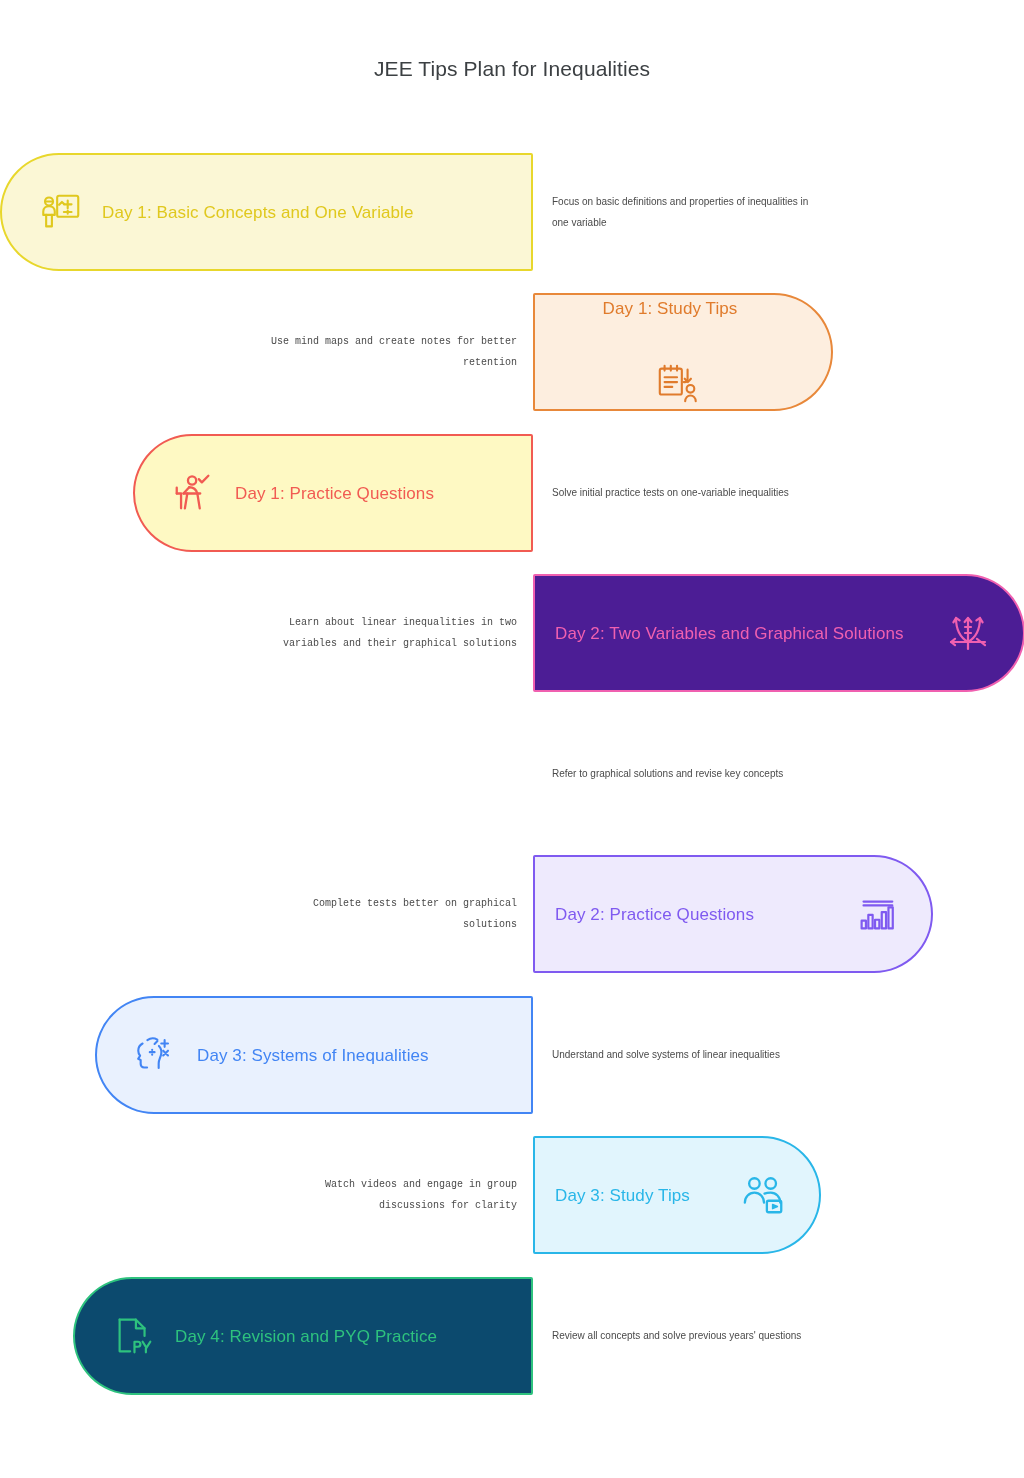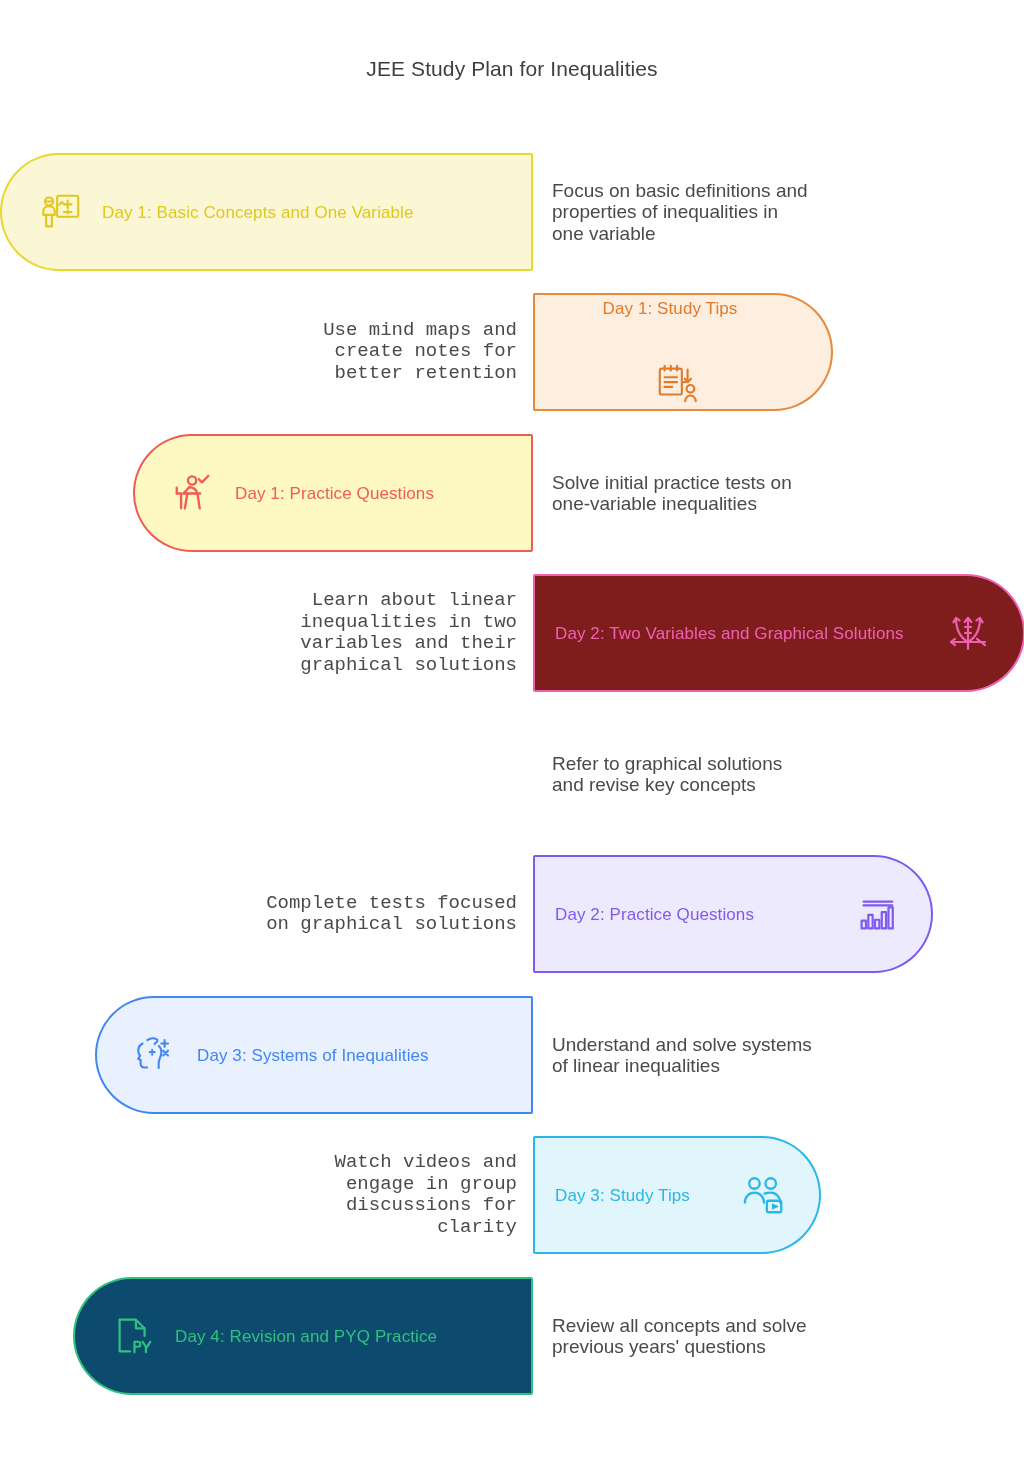--- a/index.html
+++ b/index.html
@@ -78,40 +78,40 @@
     height: 50px;
     display: flex;
     align-items: center;
     justify-content: center;
   }
   .card-icon svg { display: block; }
 
   
   .desc {
     position: absolute;
-    font-size: 19px;
+    font-size: 10px;
     line-height: 21.5px;
     color: #4a4a4a;
     width: 260px;
     white-space: pre-line;
   }
   .desc.on-right {
     left: 552px;
     text-align: left;
   }
   .desc.on-left {
     right: 507px;
     text-align: right;
     font-family: Liberation Mono, monospace;
   }
 </style>
 </head>
 <body>
 
-<div id="page-title">JEE Study Plan for Inequalities</div>
+<div id="page-title">JEE Tips Plan for Inequalities</div>
 
 <div id="rows">
     <div class="row" style="top: 142px;">
       <div class="card left" style="width: 533px; border-color: rgb(232, 215, 44); background: rgb(251, 247, 213); color: rgb(224, 200, 30);">
         <span class="card-icon" style="color: rgb(224, 200, 30);">
     <svg width="46" height="46" viewBox="0 0 48 48" fill="none" stroke="currentColor" stroke-width="2.2" stroke-linecap="round" stroke-linejoin="round">
       <rect x="20" y="7" width="22" height="22" rx="2"></rect>
       <path d="M31 12v8M27 16h8"></path>
       <path d="M27 24h8M31 22.4v.2M31 25.6v.2"></path>
       <path d="M22 16.5l3-3 2 2"></path>
@@ -155,21 +155,21 @@
       <path d="M27.5 24.5L30 40"></path>
       <path d="M6 24.5h4.5V40"></path>
       <path d="M6 24.5v-6"></path>
     </svg>
         </span>
         <span class="card-label" style="color: rgb(241, 91, 82);">Day 1: Practice Questions</span>
       </div>
       <div class="desc on-right" style="color: rgb(74, 74, 74);">Solve initial practice tests on one-variable inequalities</div>
     </div>
     <div class="row" style="top: 563px;">
-      <div class="card right" style="width: 492px; border-color: rgb(240, 96, 176); background: #7f1d1d; color: rgb(240, 96, 176);">
+      <div class="card right" style="width: 492px; border-color: rgb(240, 96, 176); background: #4c1d95; color: rgb(240, 96, 176);">
         <span class="card-label" style="color: rgb(240, 96, 176); flex: 1 1 auto;">Day 2: Two Variables and Graphical Solutions</span>
         <span class="card-icon" style="color: rgb(240, 96, 176);">
     <svg width="48" height="48" viewBox="0 0 48 48" fill="none" stroke="currentColor" stroke-width="2.2" stroke-linecap="round" stroke-linejoin="round">
       <path d="M24 40V9"></path>
       <path d="M24 9l-3.4 4M24 9l3.4 4"></path>
       <path d="M7 33h34"></path>
       <path d="M7 33l4-3.2M7 33l4 3.2"></path>
       <path d="M41 33l-4-3.2M41 33l4 3.2" transform="translate(-4,0)"></path>
       <path d="M12 9c0 12 5 20 12 24"></path>
       <path d="M12 9l-2.6 4.4M12 9l3.6 2.4"></path>
@@ -192,21 +192,21 @@
       <path d="M11 11h30"></path>
       <path d="M11 15h30"></path>
       <rect x="9" y="31" width="4.5" height="8"></rect>
       <rect x="16" y="25" width="4.5" height="14"></rect>
       <rect x="23" y="30" width="4.5" height="9"></rect>
       <rect x="30" y="22" width="4.5" height="17"></rect>
       <rect x="37" y="17" width="4.5" height="22"></rect>
     </svg>
         </span>
       </div>
-      <div class="desc on-left" style="color: rgb(74, 74, 74);">Complete tests focused on graphical solutions</div>
+      <div class="desc on-left" style="color: rgb(74, 74, 74);">Complete tests better on graphical solutions</div>
     </div>
     <div class="row" style="top: 985px;">
       <div class="card left" style="width: 438px; border-color: rgb(66, 133, 244); background: rgb(233, 241, 254); color: rgb(66, 133, 244);">
         <span class="card-icon" style="color: rgb(66, 133, 244);">
     <svg width="46" height="46" viewBox="0 0 48 48" fill="none" stroke="currentColor" stroke-width="2.2" stroke-linecap="round" stroke-linejoin="round">
       <path d="M10 12c-3 1.6-4.5 4.6-4.5 7.6 0 2.4.9 4 1.9 5.2l-2 3.2 2.6 1.2v4.2c0 2 1.5 3.6 3.5 3.6h3.2"></path>
       <path d="M15 8.5c3-2.2 7.2-2.4 10.4-.6"></path>
       <path d="M27 14.5c2.2 2.2 3 5.6 2.4 8.6-.6 3.3-2.6 6-2.6 9.4v5"></path>
       <path d="M33 8.5v7M29.5 12h7"></path>
       <path d="M20 18.5v.2M20 23.6v.2M17.5 21h5"></path>

